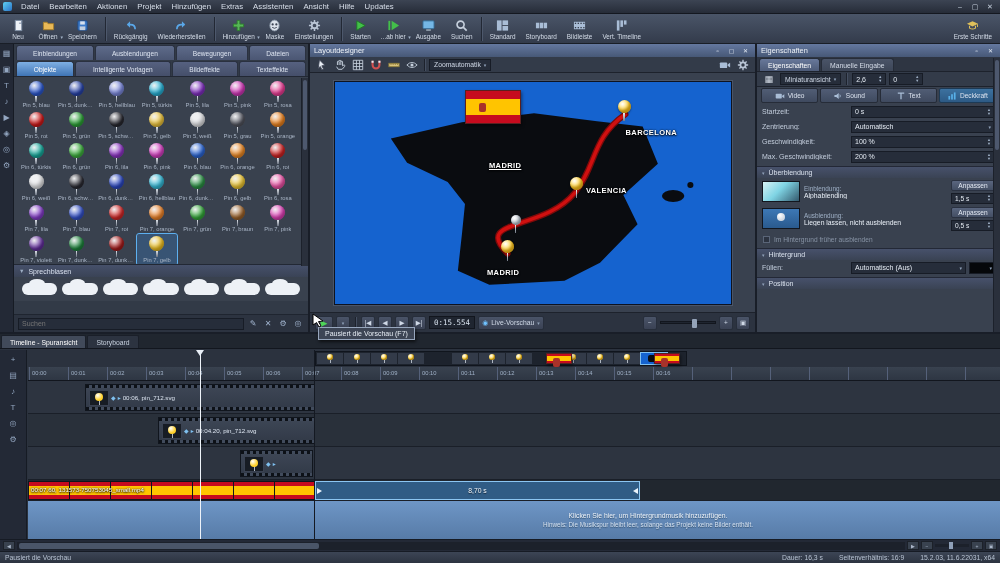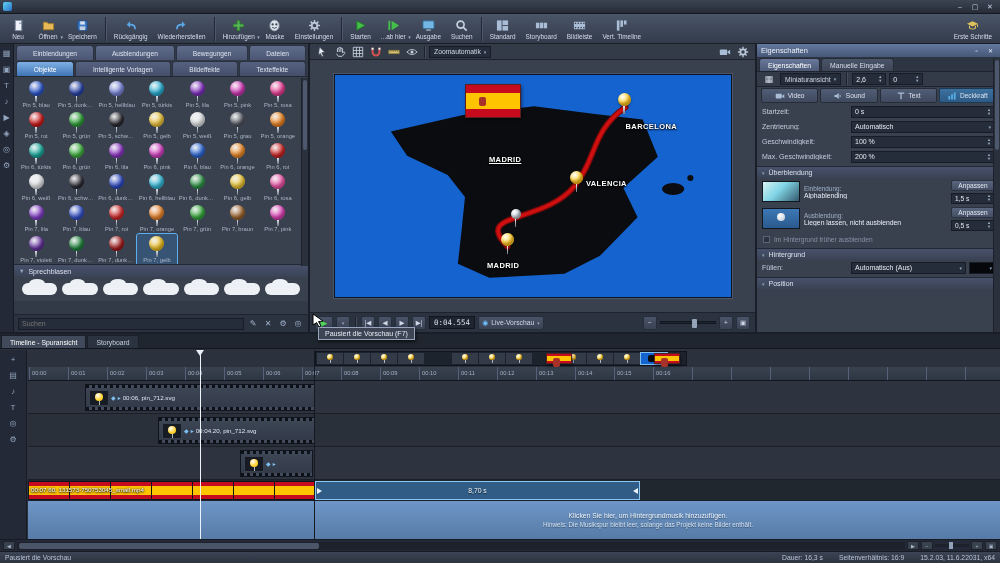--- a/index.html
+++ b/index.html
@@ -231,20 +231,32 @@
     box-shadow:1px 2px 3px rgba(0,0,0,.6);padding:2px 6px;font-size:7px;color:#e6ecf4;white-space:nowrap;}
   .cursor{position:absolute;left:312px;top:313px;z-index:61;}
 </style>
 </head>
 <body>
 
 <div class="app">
 
   <div class="titlebar">
     <div class="logo"></div>
+    <div style="display:flex;">
+        <span class="menu-item">Datei</span>
+        <span class="menu-item">Bearbeiten</span>
+        <span class="menu-item">Aktionen</span>
+        <span class="menu-item">Projekt</span>
+        <span class="menu-item">Hinzufügen</span>
+        <span class="menu-item">Extras</span>
+        <span class="menu-item">Assistenten</span>
+        <span class="menu-item">Ansicht</span>
+        <span class="menu-item">Hilfe</span>
+        <span class="menu-item">Updates</span>
+      </div>
     <div class="winbtns">
         <span class="winbtn">–</span>
         <span class="winbtn">▢</span>
         <span class="winbtn">✕</span>
       </div>
   </div>
 
   <div class="toolbar">
     <div style="display:flex;align-items:center;">
         <div class="tb-btn">
@@ -667,20 +679,27 @@
         <input class="search" placeholder="Suchen" style="">
         <span class="ftr-ico">✎</span>
         <span class="ftr-ico">✕</span>
         <span class="ftr-ico">⚙</span>
         <span class="ftr-ico">◎</span>
       </div>
       <div class="tbx-scroll"></div>
     </div>
 
     <div class="designer">
+      <div class="pnl-head">
+        <span>Layoutdesigner</span>
+        <span class="ph-sp"></span>
+        <span class="ph-btn">▫</span>
+        <span class="ph-btn">▢</span>
+        <span class="ph-btn">✕</span>
+      </div>
       <div class="d-toolbar">
         <div style="display:flex;gap:2px;">
             <div class="d-tool">
               <svg width="12" height="12" viewBox="0 0 14 14">
                 <path d="M4 1l6.5 6.5-3.7.4 2 3.9-1.8.9-2-4L2.6 11z" fill="#e8edf4" stroke="#3a4252"></path>
               </svg>
             </div>
             <div class="d-tool">
               <svg width="12" height="12" viewBox="0 0 14 14">
                 <path d="M4 7V3.5a1 1 0 0 1 2 0V7m0-4.5a1 1 0 0 1 2 0V7m0-3.5a1 1 0 0 1 2 0V8l1.5-1a1 1 0 0 1 1 1.6L9.5 12H5L3 9" fill="none" stroke="#c6d0dd" stroke-width="1.1"></path>
@@ -767,21 +786,21 @@
       <div class="d-trans">
         <div class="t-btn play">▶</div>
         <div class="t-btn">
             <span class="dd">▾</span>
           </div>
         <div class="t-sep"></div>
         <div class="t-btn">|◀</div>
         <div class="t-btn">◀</div>
         <div class="t-btn">▶</div>
         <div class="t-btn">▶|</div>
-        <div class="t-time">0:04.554</div>
+        <div class="t-time">0:15.554</div>
         <div class="t-live">
           <span class="t-live-ico">◉</span>
           <span>Live-Vorschau</span>
           <span class="dd">▾</span>
         </div>
         <div class="t-spacer"></div>
         <div class="t-btn">−</div>
         <div class="sl">
             <i></i>
           </div>

